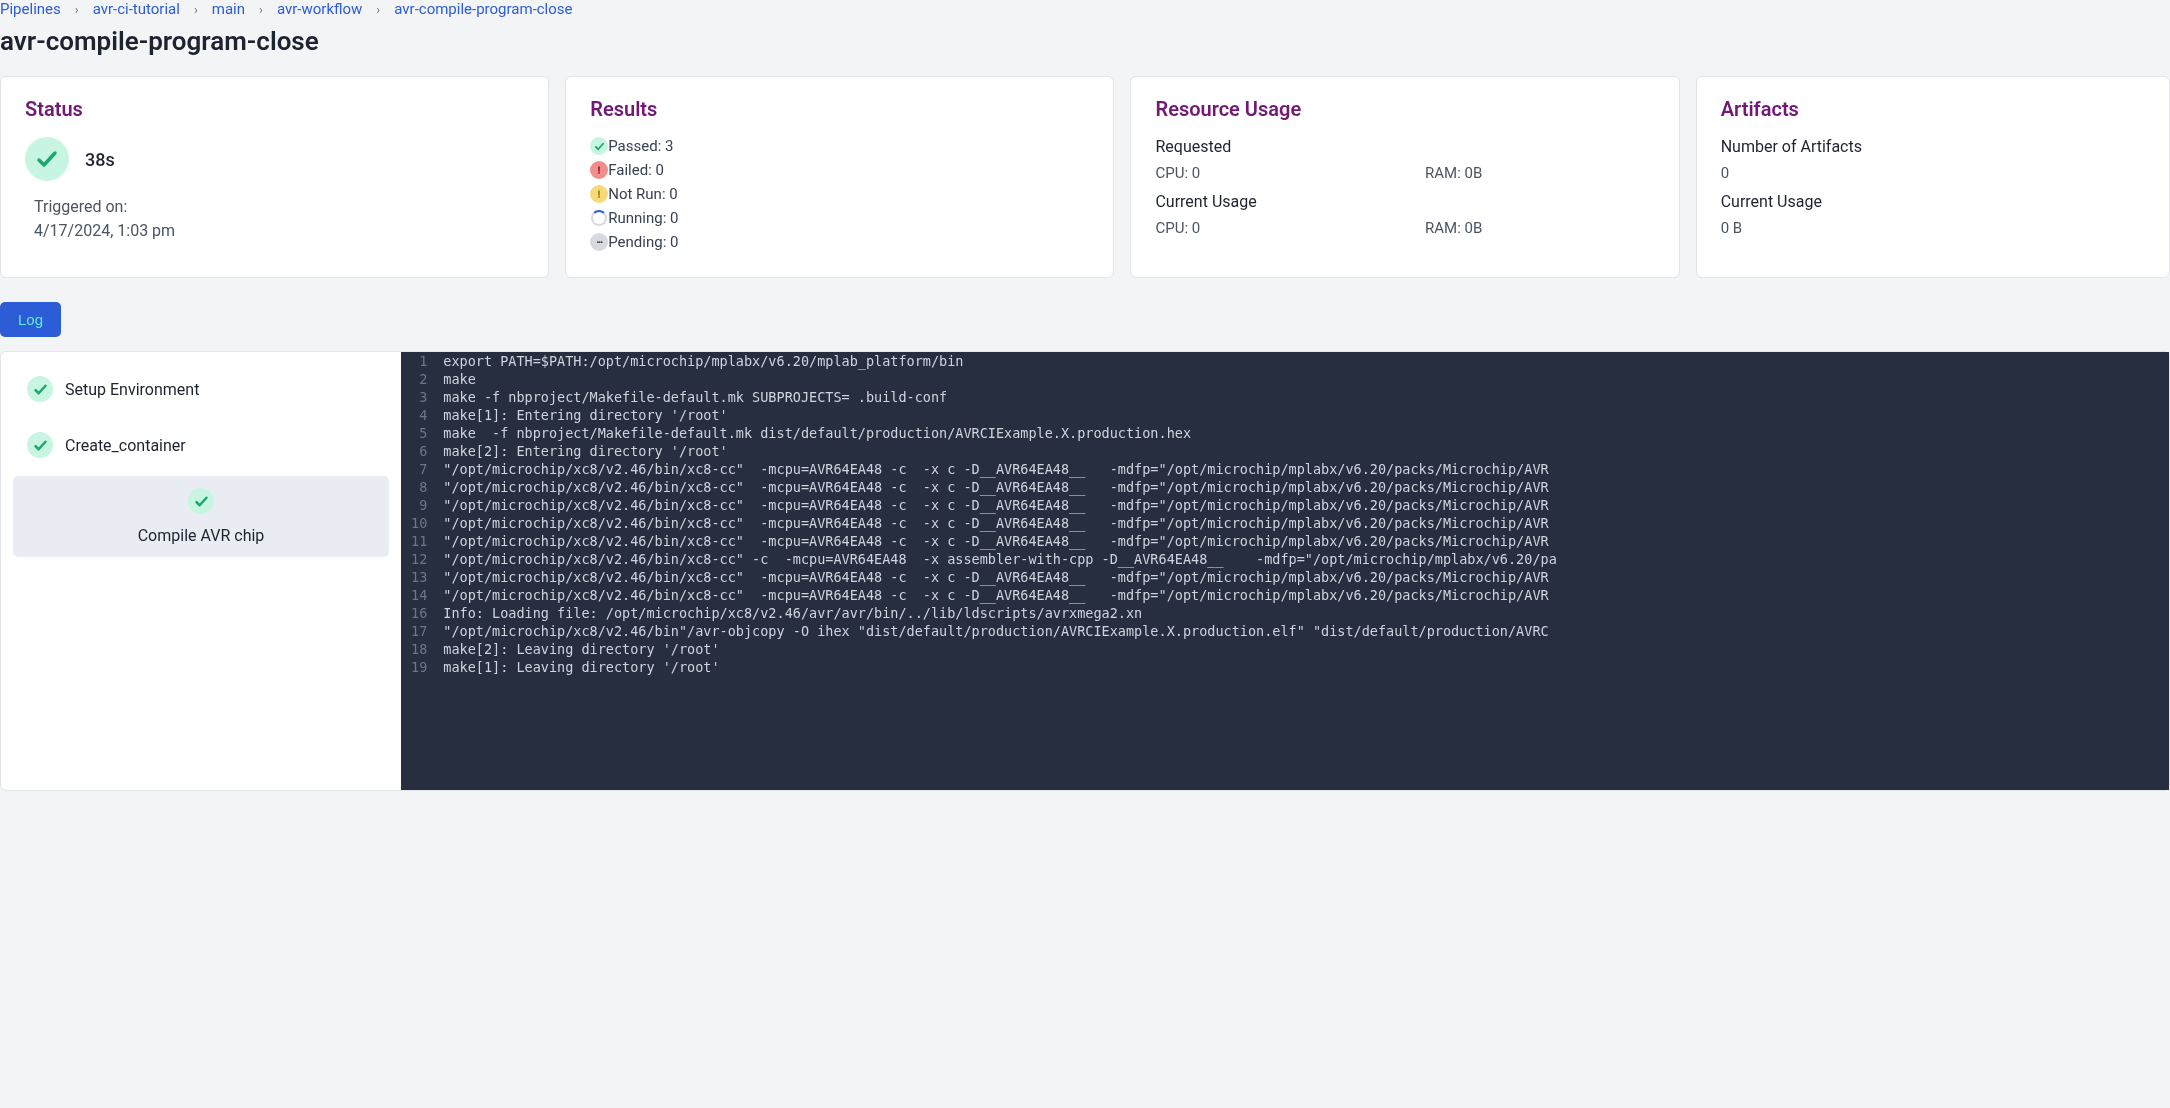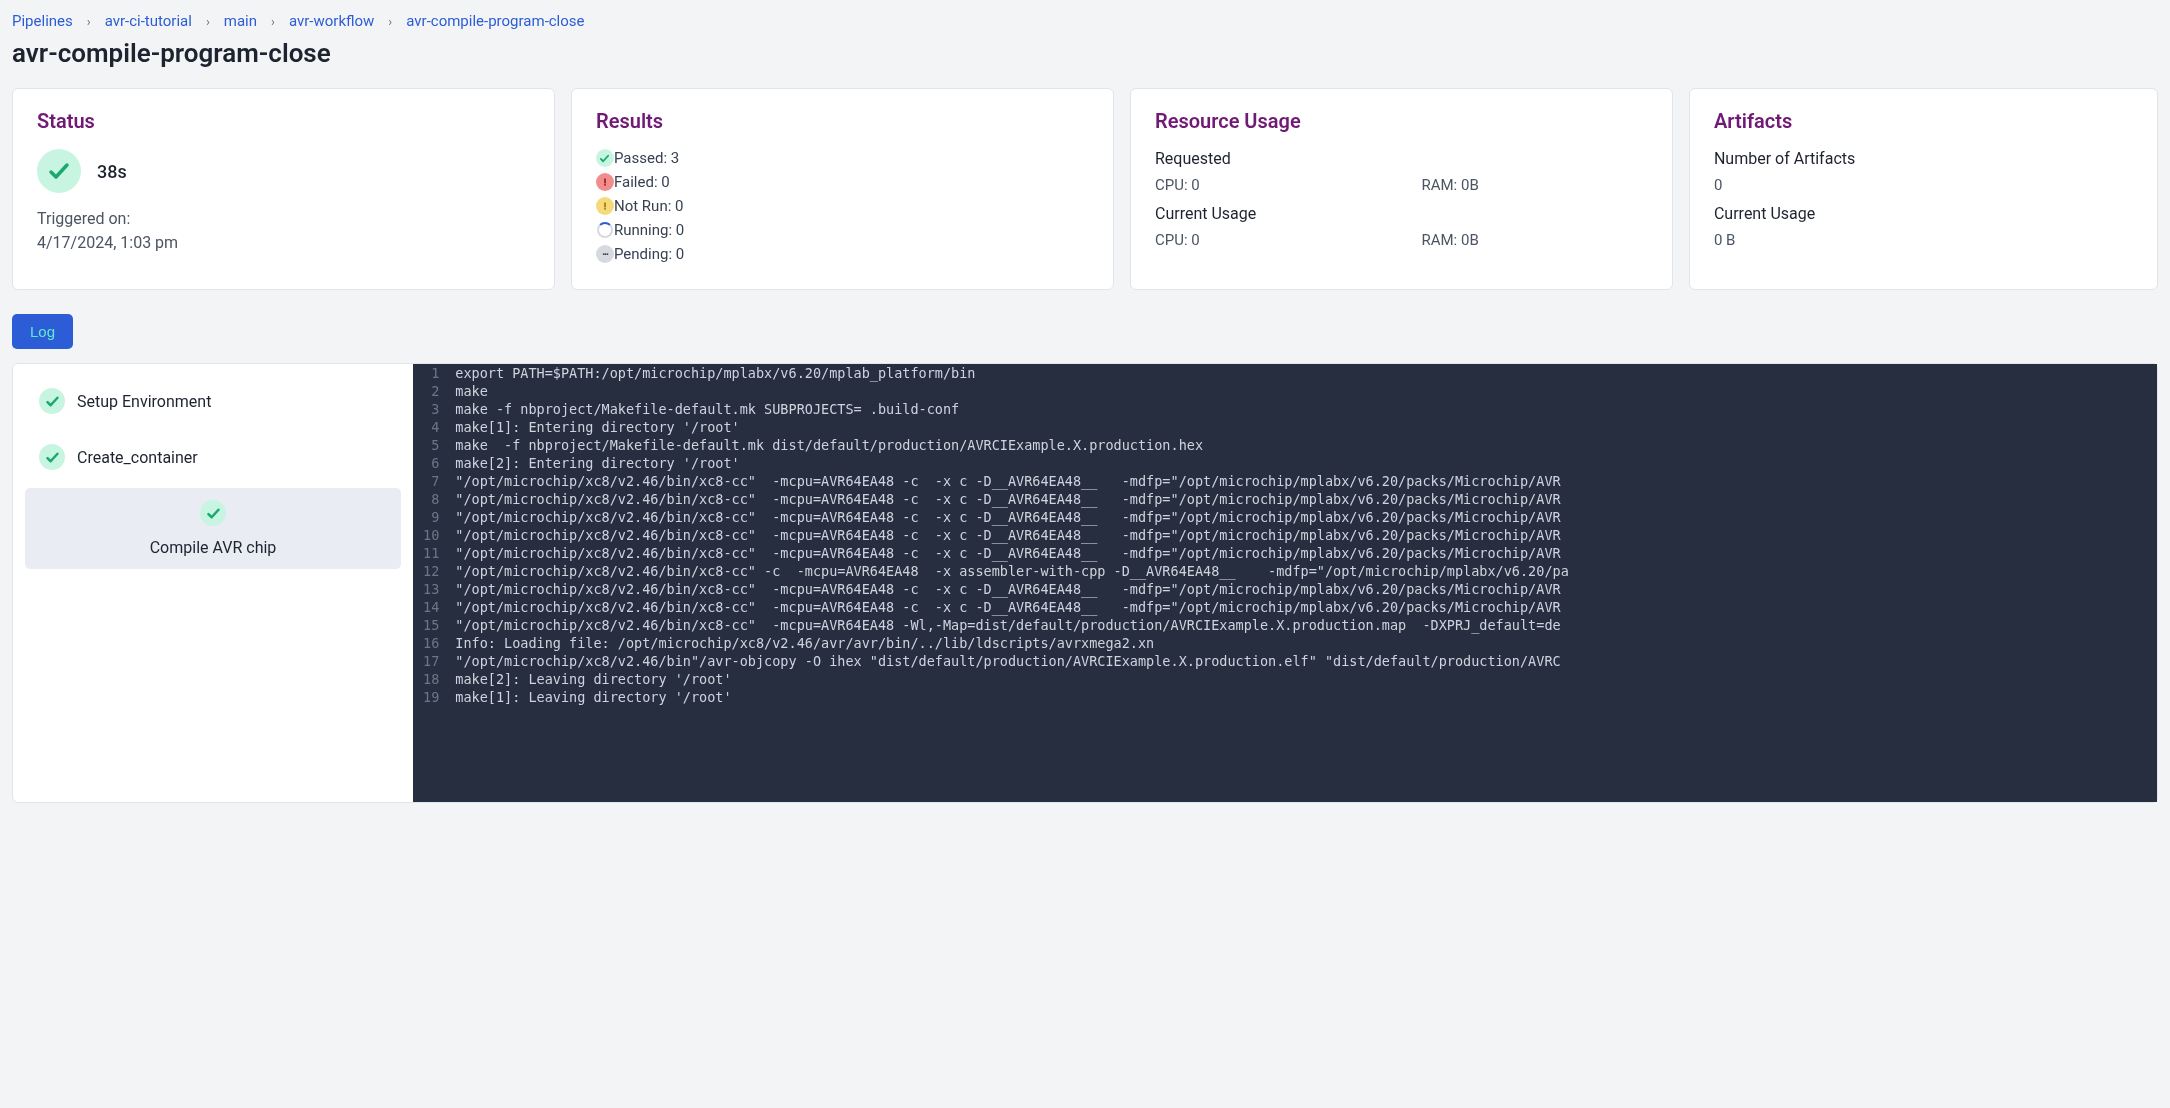--- a/index.html
+++ b/index.html
@@ -1,31 +1,31 @@
 <!DOCTYPE html>
 <html><head>
   <meta charset="utf-8">
   <style>
     * { box-sizing: border-box; margin: 0; padding: 0; }
     body { font-family: -apple-system, BlinkMacSystemFont, "Segoe UI", Roboto, sans-serif; background: #f3f4f6; color: #1e2330; font-size: 14px; }
-    .page { padding: 12px; }
+    .page { }
     .breadcrumb { display: flex; align-items: center; gap: 14px; font-size: 15px; margin-bottom: 8px; flex-wrap: wrap; }
     .breadcrumb a { color: #2c5dd6; text-decoration: none; }
     .breadcrumb .chev { color: #6b7280; font-size: 13px; }
     .breadcrumb .current { color: #2c5dd6; }
     .page-title { font-size: 26px; font-weight: 600; color: #1e2330; margin-bottom: 20px; }
     .cards { display: flex; gap: 16px; margin-bottom: 24px; }
     .card { background: #fff; border: 1px solid #e1e4ea; border-radius: 6px; padding: 20px 24px; flex: 1; }
     .card.art { flex: 0.85; }
     .card-title { font-size: 20px; font-weight: 600; color: #701a75; margin-bottom: 16px; }
     .status-row { display: flex; align-items: center; gap: 16px; margin-bottom: 14px; }
     .status-check { width: 44px; height: 44px; border-radius: 50%; background: #c8f5e1; display: flex; align-items: center; justify-content: center; }
     .status-check svg { width: 24px; height: 24px; }
     .status-time { font-size: 18px; font-weight: 500; }
-    .triggered { font-size: 16px; color: #4b5563; line-height: 1.5; }
+    .triggered { font-size: 16px; color: #4b5563; line-height: 1.5; margin-left: 9px; }
     .result-item { display: flex; align-items: center; font-size: 15px; color: #374151; margin-bottom: 6px; }
     .ri-icon { width: 18px; height: 18px; border-radius: 50%; display: flex; align-items: center; justify-content: center; flex-shrink: 0; }
     .ri-pass { background: #c8f5e1; }
     .ri-fail { background: #f28d8d; }
     .ri-notrun { background: #f5d97a; }
     .ri-running { }
     .ri-pending { background: #d6d9e0; color:#444; font-size:8px; font-weight:700; letter-spacing:-1px; }
     .sub-h { font-size: 16px; font-weight: 400; color: #1e2330; margin-bottom: 8px; }
     .usage-row { display: flex; gap: 40px; margin-bottom: 10px; }
     .usage-val { font-size: 15px; color: #4b5563; flex: 1; }
@@ -223,24 +223,20 @@
           </div>
           <div class="log-line">
             <span class="ln">13</span>
             <span class="lc">"/opt/microchip/xc8/v2.46/bin/xc8-cc"  -mcpu=AVR64EA48 -c  -x c -D__AVR64EA48__   -mdfp="/opt/microchip/mplabx/v6.20/packs/Microchip/AVR</span>
           </div>
           <div class="log-line">
             <span class="ln">14</span>
             <span class="lc">"/opt/microchip/xc8/v2.46/bin/xc8-cc"  -mcpu=AVR64EA48 -c  -x c -D__AVR64EA48__   -mdfp="/opt/microchip/mplabx/v6.20/packs/Microchip/AVR</span>
           </div>
           <div class="log-line">
-            <span class="ln">15</span>
-            <span class="lc">"/opt/microchip/xc8/v2.46/bin/xc8-cc"  -mcpu=AVR64EA48 -Wl,-Map=dist/default/production/AVRCIExample.X.production.map  -DXPRJ_default=de</span>
-          </div>
-          <div class="log-line">
             <span class="ln">16</span>
             <span class="lc">Info: Loading file: /opt/microchip/xc8/v2.46/avr/avr/bin/../lib/ldscripts/avrxmega2.xn</span>
           </div>
           <div class="log-line">
             <span class="ln">17</span>
             <span class="lc">"/opt/microchip/xc8/v2.46/bin"/avr-objcopy -O ihex "dist/default/production/AVRCIExample.X.production.elf" "dist/default/production/AVRC</span>
           </div>
           <div class="log-line">
             <span class="ln">18</span>
             <span class="lc">make[2]: Leaving directory '/root'</span>

